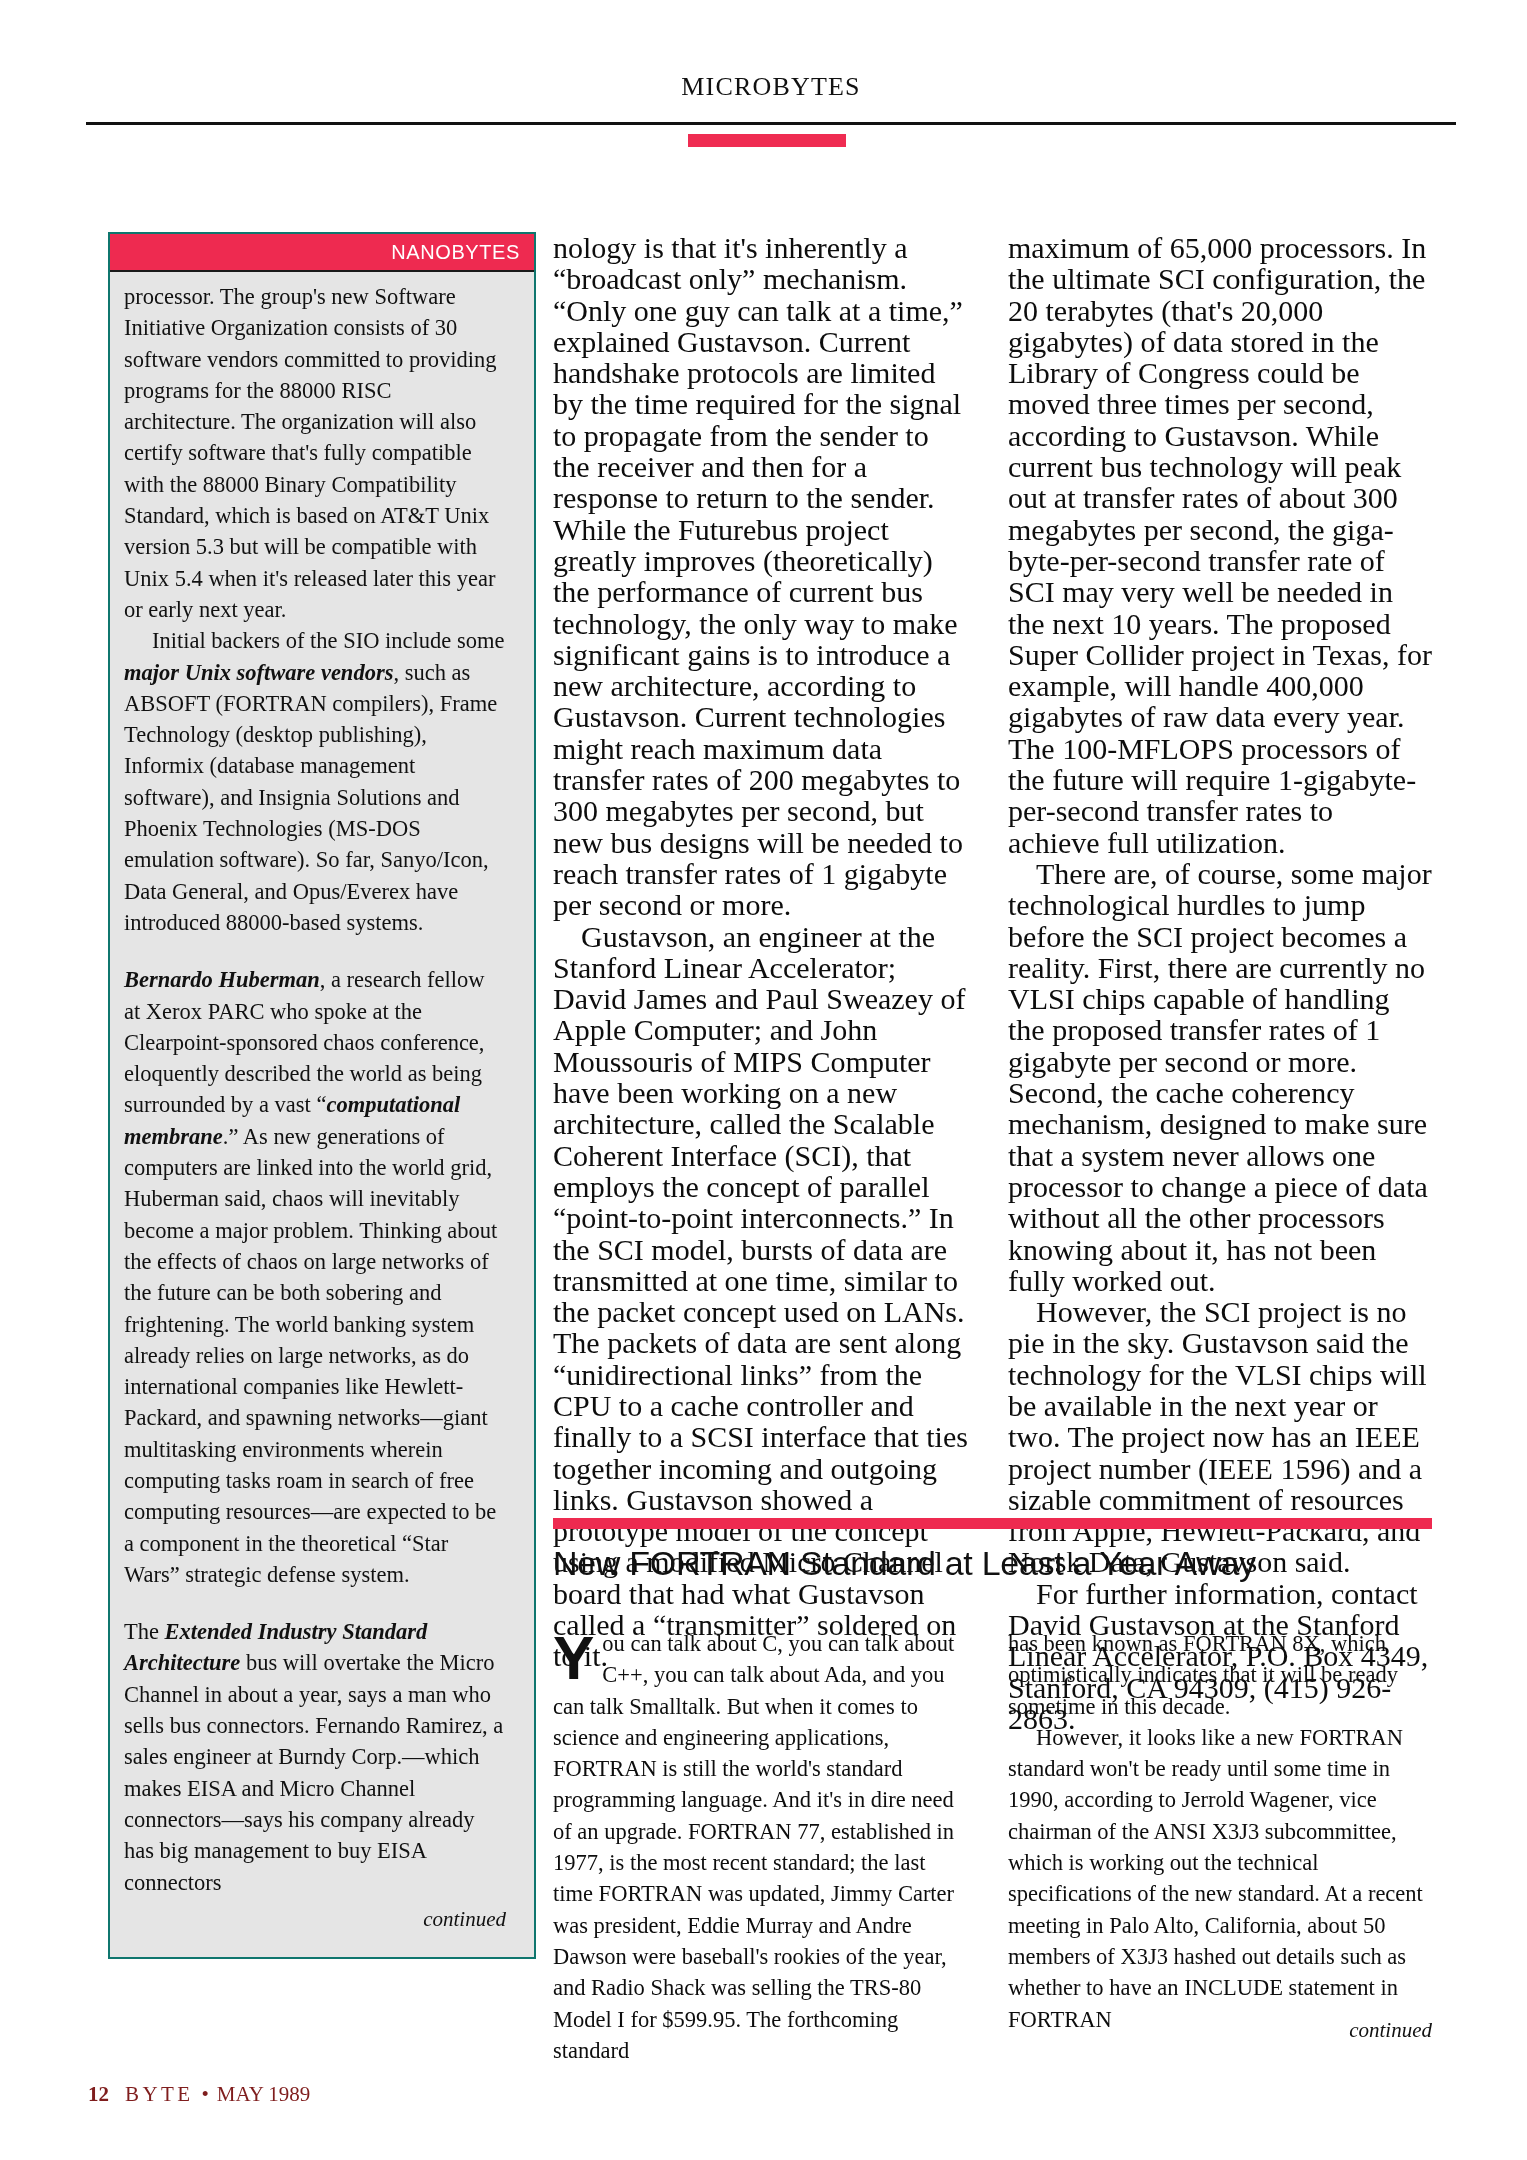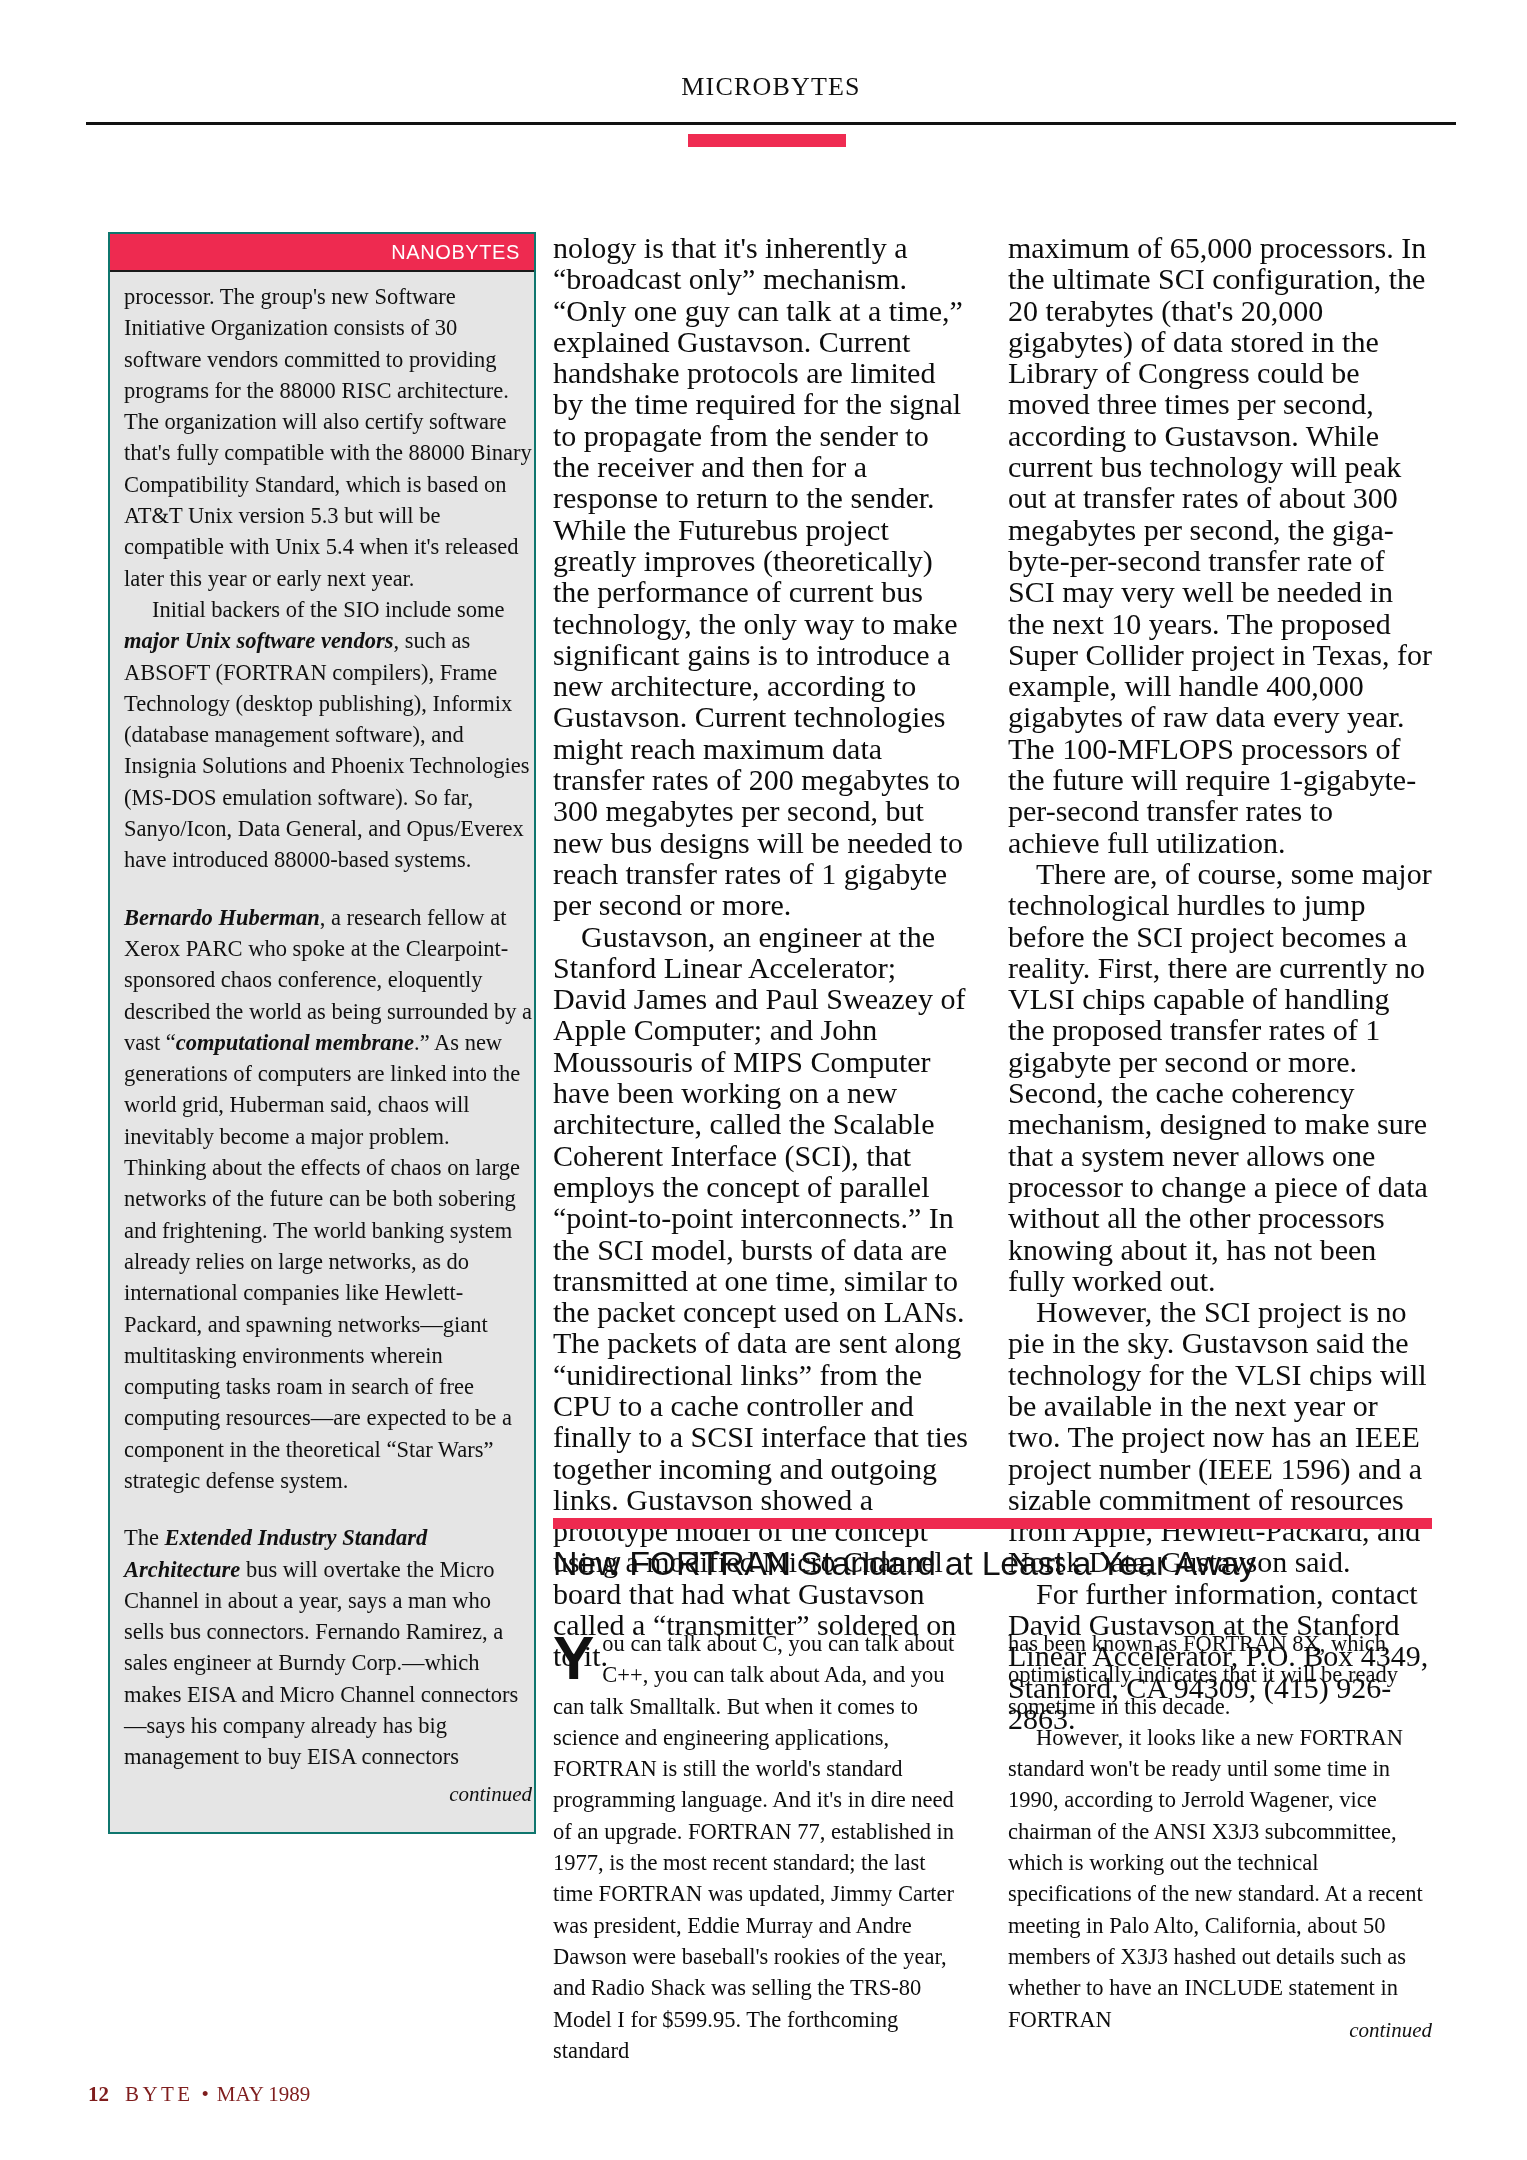--- a/index.html
+++ b/index.html
@@ -85,21 +85,21 @@
     padding-right: 14px;
     box-sizing: border-box;
   }
   .sidebar-header-title {
     font-family: "Liberation Sans", "DejaVu Sans", sans-serif;
     font-size: 20px;
     color: #ffffff;
     letter-spacing: 0.6px;
   }
   .sidebar-body {
-    padding: 9px 2px 22px 14px;
+    padding: 9px 28px 22px 14px;
     font-size: 22.5px;
     line-height: 31.3px;
     color: #111;
   }
   .sidebar-body p { margin: 0; }
   .sidebar-body p.ind { text-indent: 28px; }
   .sidebar-body p.gap { margin-top: 26px; }
   .sidebar-body .continued {
     text-align: right;
     font-style: italic;

